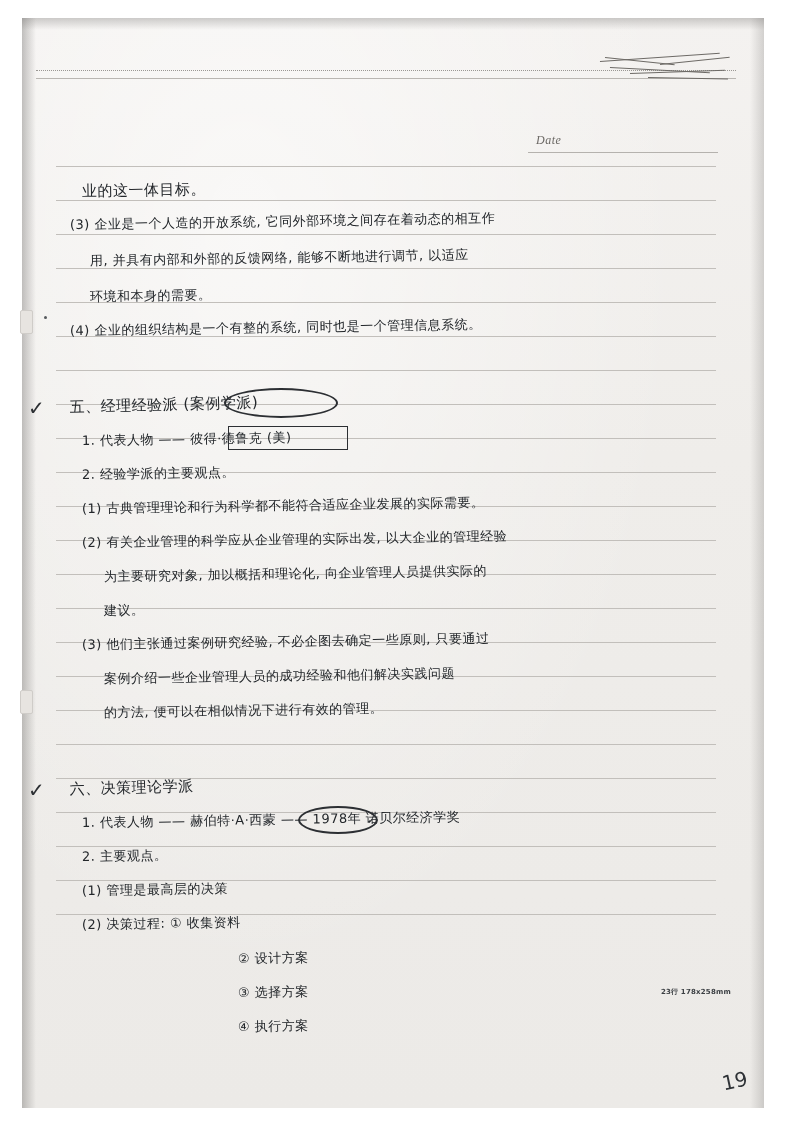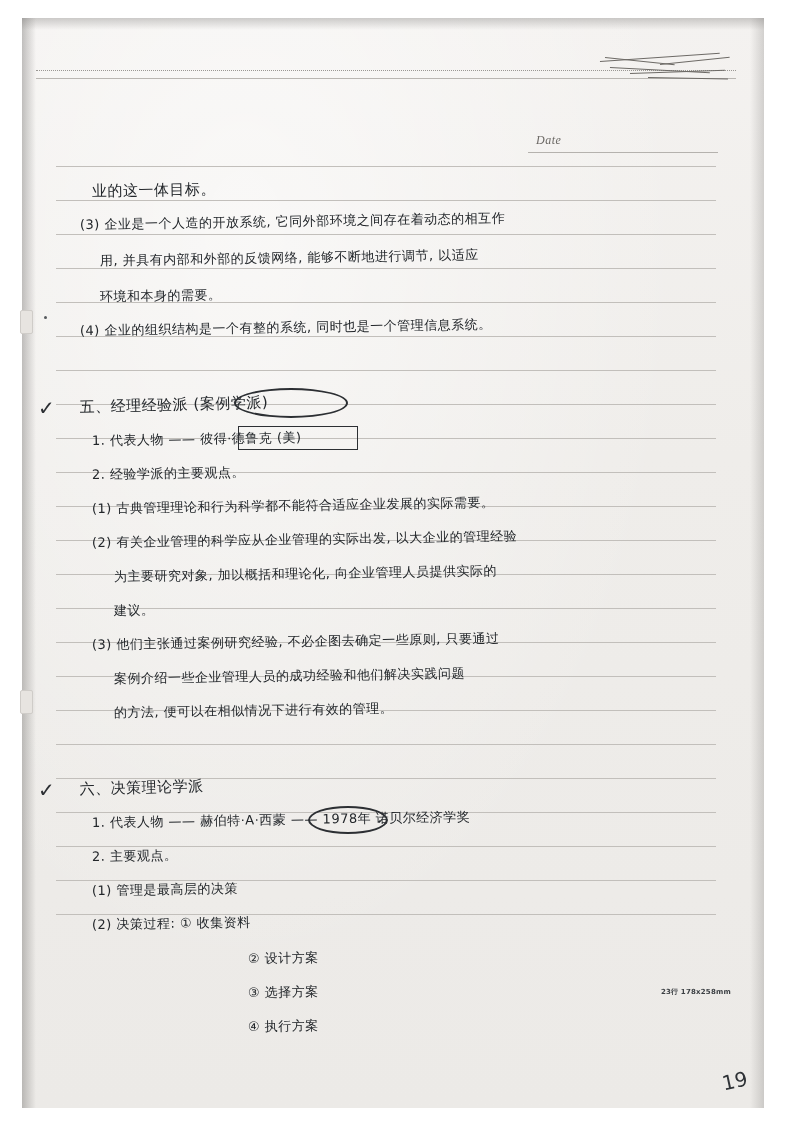--- a/index.html
+++ b/index.html
@@ -130,21 +130,21 @@
   .rules .line {
     position: absolute;
     left: 0;
     width: 660px;
     border-top: 1px solid #c2bfbb;
   }
 
   
   .hand {
     position: absolute;
-    left: 72px;
+    left: 62px;
     top: 160px;
     width: 680px;
     height: 880px;
   }
   .hw {
     position: absolute;
     font-family: "DejaVu Sans", sans-serif;
     font-size: 15px;
     color: #23272b;
     white-space: nowrap;

